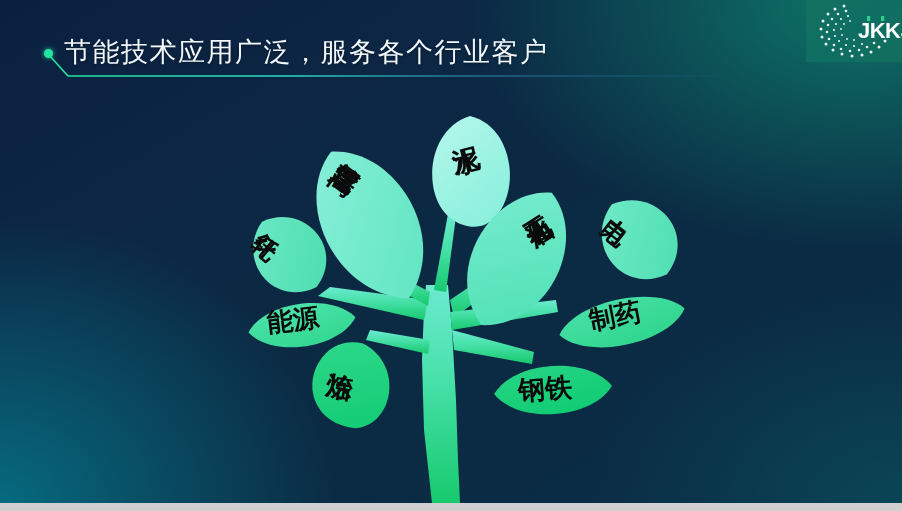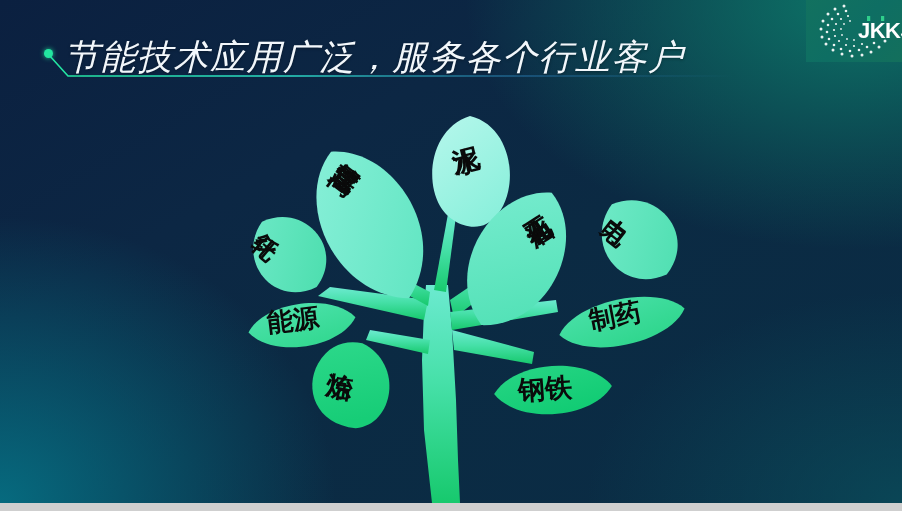--- a/index.html
+++ b/index.html
@@ -38,24 +38,23 @@
   
   #title-block { position:absolute; left:44px; top:36px; width:720px; height:52px; }
   #title-dot {
     position:absolute; left:0; top:13px;
     width:9px; height:9px; border-radius:50%;
     background:#23e6a0; box-shadow:0 0 5px rgba(35,230,160,.85);
   }
   #title-rule { position:absolute; left:0; top:0; width:700px; height:44px; }
   #title-text {
     position:absolute; left:20px; top:-2px;
-    font-size:35px; color:#f2f7fb; letter-spacing:1.5px;
+    font-size:27px; color:#f2f7fb; letter-spacing:1.5px;
     white-space:nowrap; font-weight:400;
     text-shadow:0 1px 3px rgba(0,0,0,.35);
-    font-style:italic;
   }
 
   
   #tree { position:absolute; left:0; top:0; width:902px; height:503px; }
   .leaf-label {
     position:absolute;
     color:#0a0a0a;
     font-weight:bold;
     white-space:nowrap;
     line-height:1.02;

